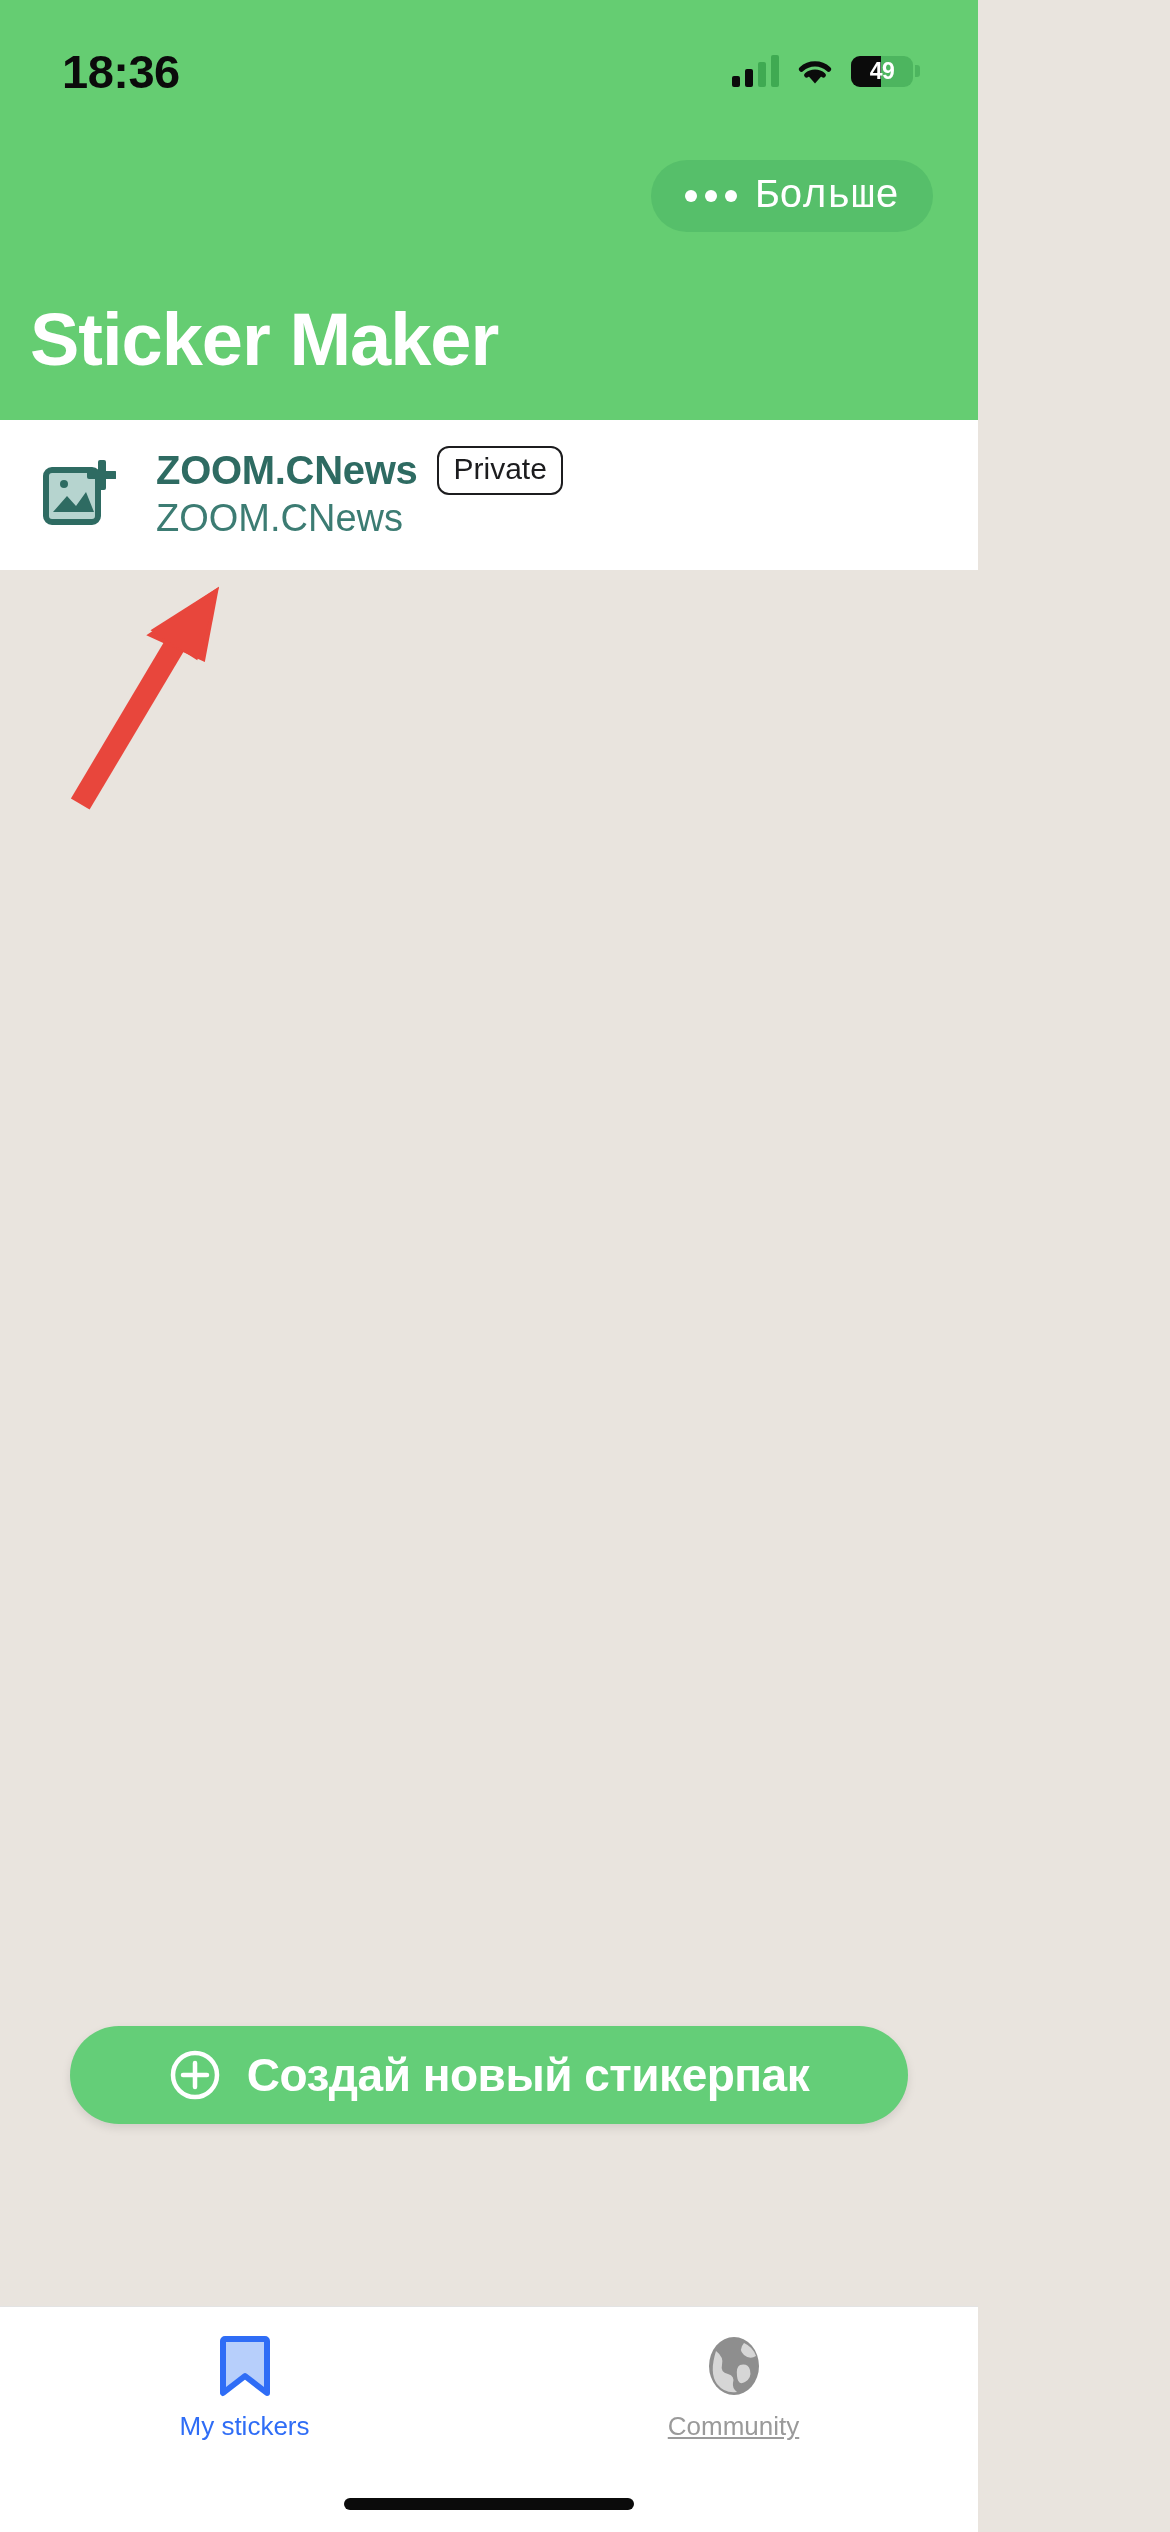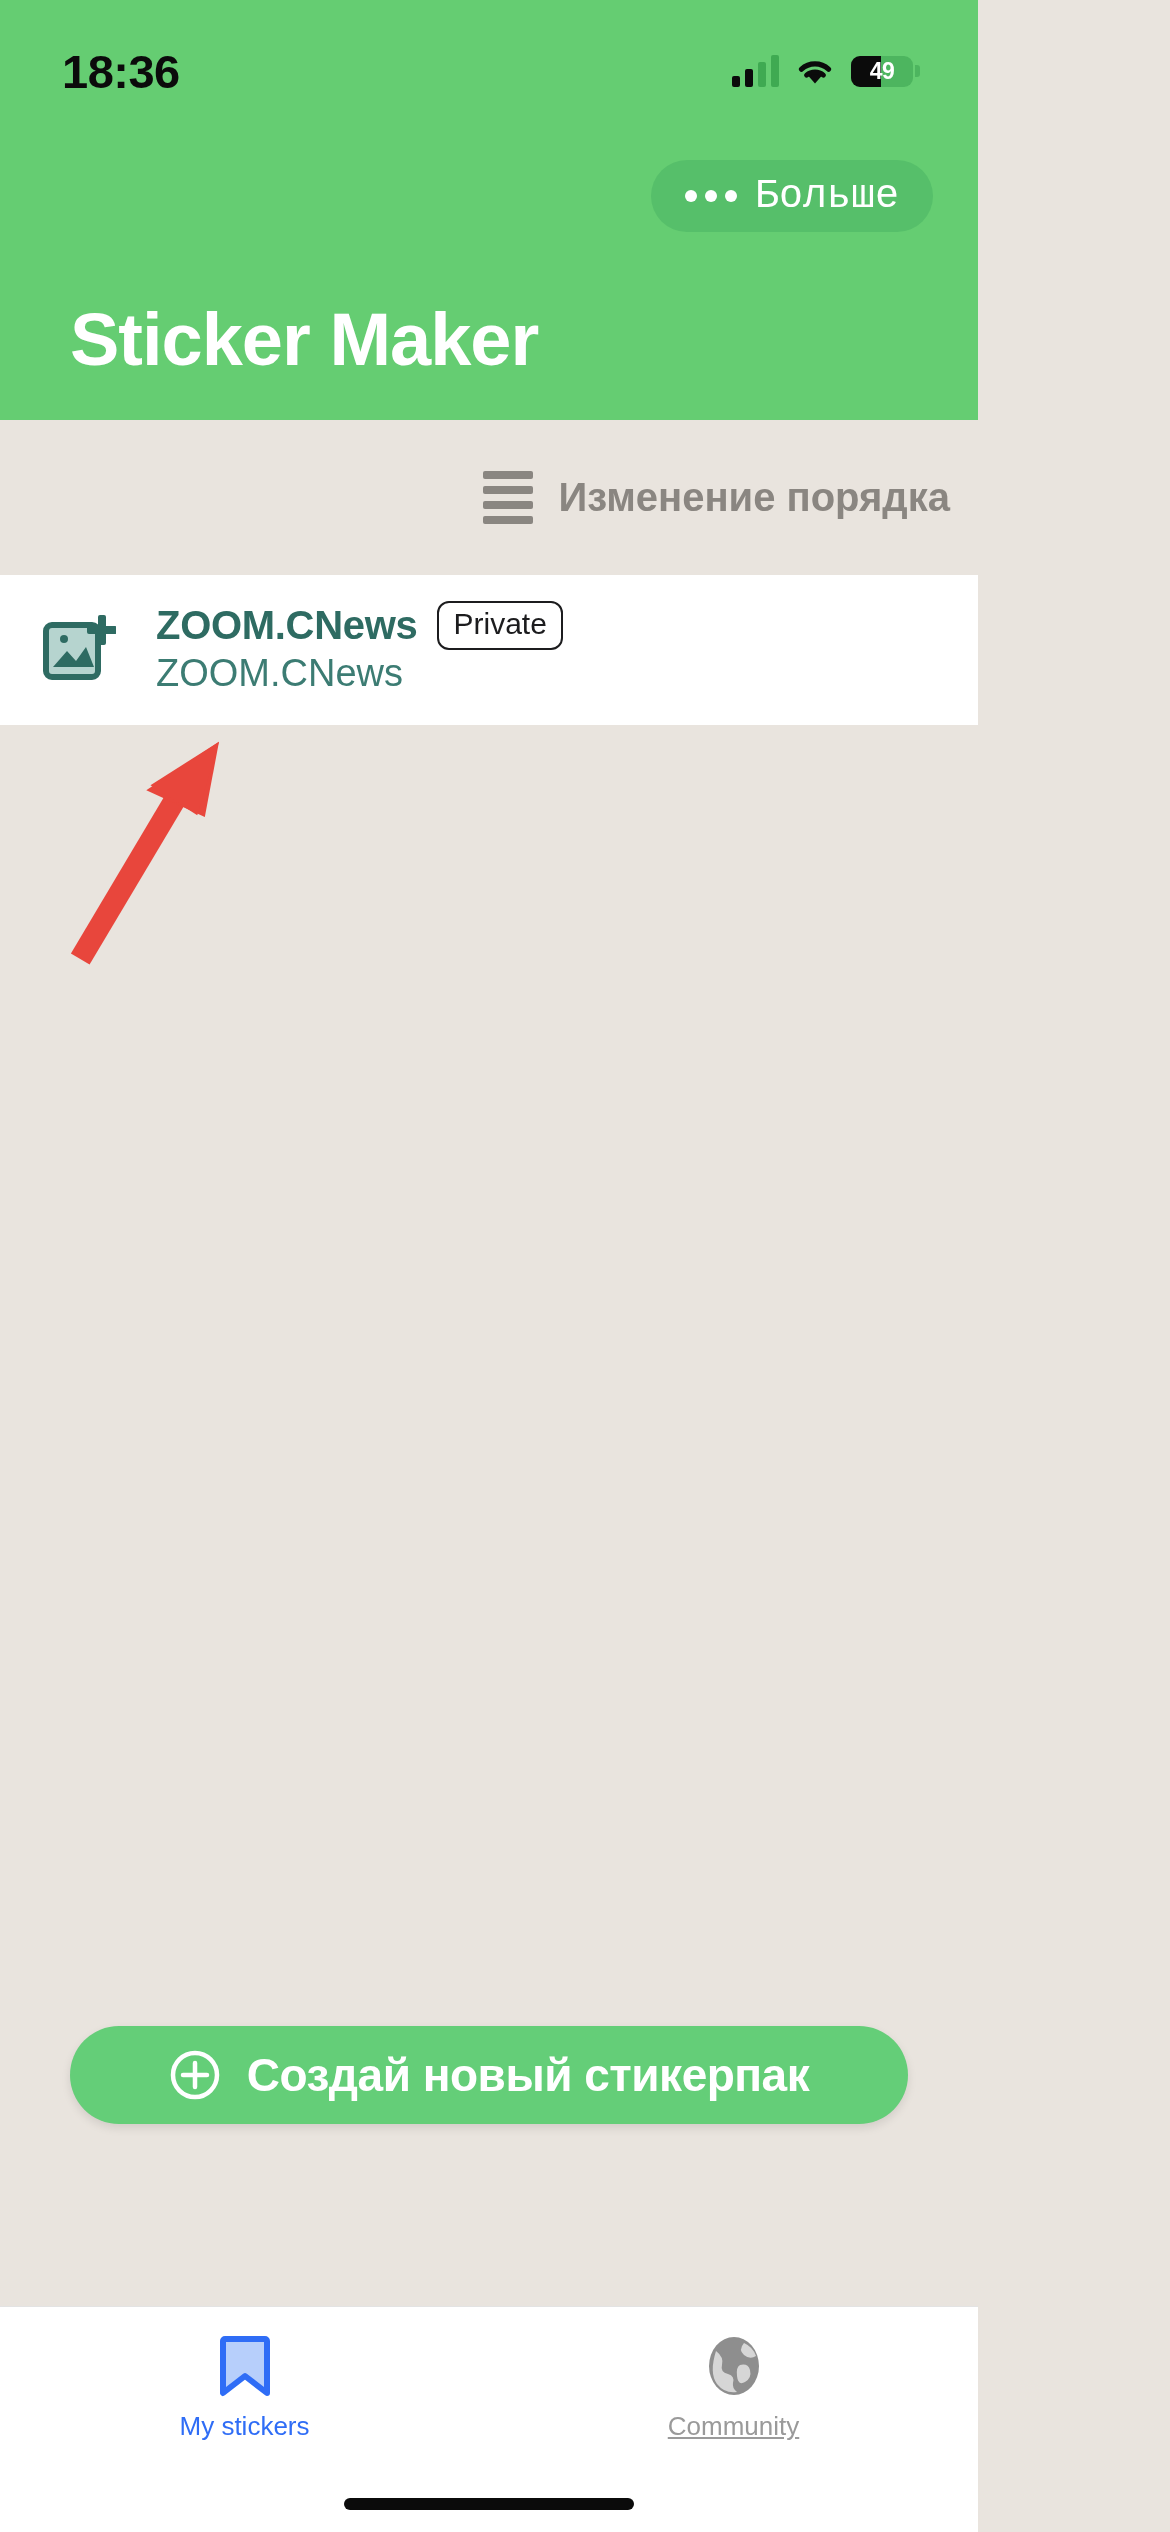--- a/index.html
+++ b/index.html
@@ -70,21 +70,20 @@
     cursor:pointer;
   }
   .dots { display:flex; gap:8px; align-items:center; }
   .dots span { width:12px; height:12px; border-radius:50%; background:#fff; display:block; }
   .more-label { color:#fff; font-size:40px; font-weight:400; letter-spacing:0;font-family:Liberation Mono, monospace; }
 
   .app-title {
     position:absolute; left:30px; bottom:38px;
     color:#ffffff; font-size:74px; font-weight:bold;
     letter-spacing:-1px;
-    margin-left:40px;
   }
 
   
   .reorder-bar {
     background:#E9E4DE;
     height:155px;
     flex:0 0 auto;
     display:flex; align-items:center; justify-content:flex-end;
     padding-right:28px;
     gap:26px;
@@ -204,29 +203,20 @@
         <span></span>
           <span></span>
           <span></span>
       </span>
       <span class="more-label">Больше</span>
     </div>
 
     <div class="app-title">Sticker Maker</div>
   </div>
 
-  <div class="reorder-bar">
-    <div class="hamburger">
-      <i></i>
-        <i></i>
-        <i></i>
-        <i></i>
-    </div>
-    <div class="reorder-label">Изменение порядка</div>
-  </div>
 
   <div class="pack-list">
     <div class="pack-row">
       <div class="pack-icon">
         <svg viewBox="0 0 74 74">
           <rect x="4" y="14" width="52" height="52" rx="6" fill="#B6D4CF" stroke="#2E6B62" stroke-width="6"></rect>
           <path d="M11 56 L25 40 L34 50 L44 36 L52 56 Z" fill="#2E6B62"></path>
           <circle cx="22" cy="28" r="4" fill="#2E6B62"></circle>
           <rect x="56" y="4" width="8" height="30" rx="2" fill="#2E6B62"></rect>
           <rect x="45" y="15" width="30" height="8" rx="2" fill="#2E6B62"></rect>

